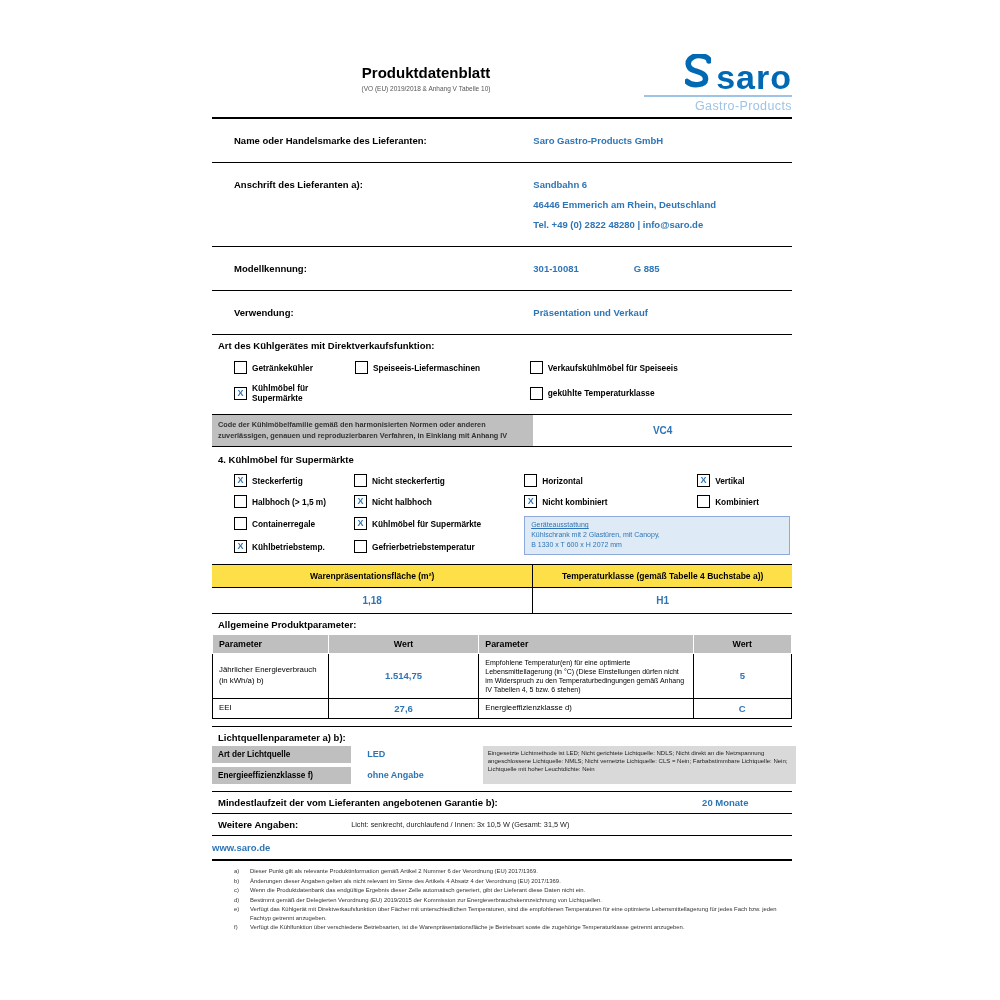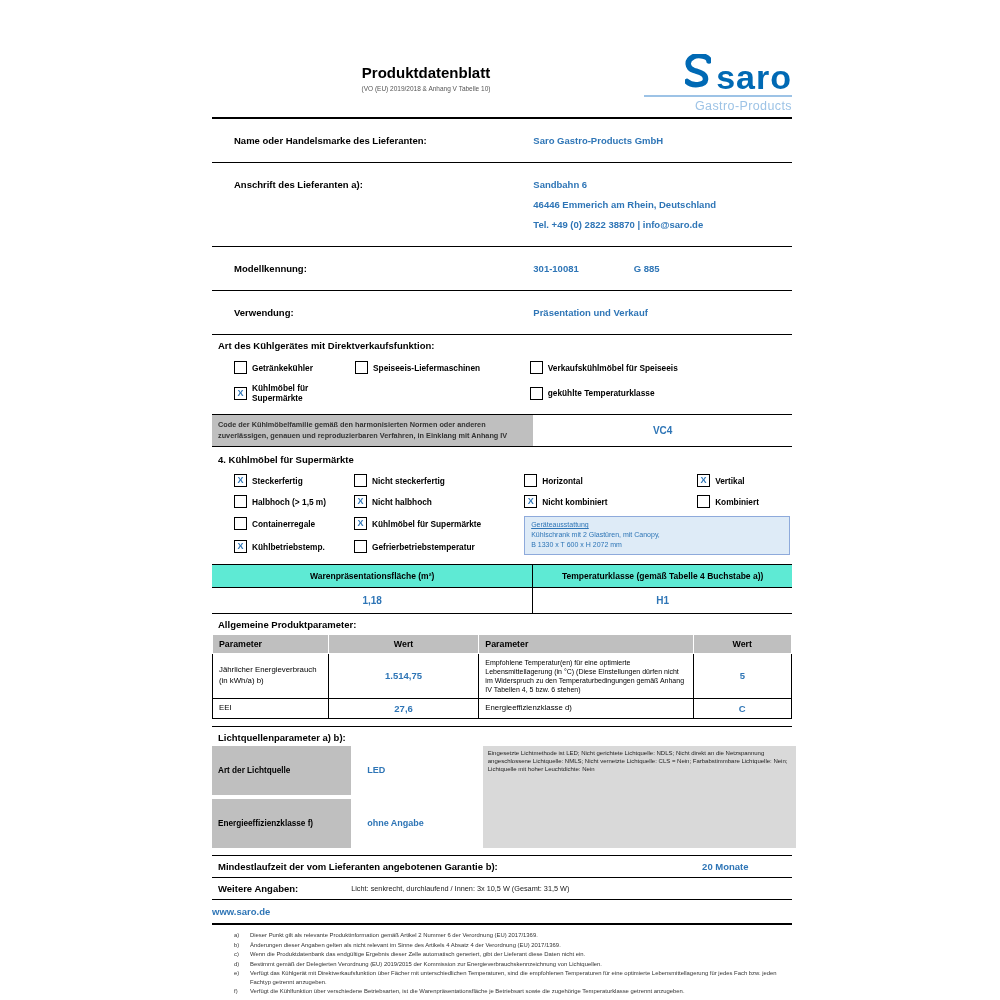--- a/index.html
+++ b/index.html
@@ -38,21 +38,21 @@
   
   .coderow{display:flex;border-bottom:1.5px solid #000;align-items:stretch;}
   .codelabel{width:55.4%;box-sizing:border-box;background:#BFBFBF;color:#333;font-weight:bold;font-size:7.3px;line-height:1.45;padding:5px 14px 5px 6px;}
   .codeval{flex:1;display:flex;align-items:center;justify-content:center;color:#2E75B6;font-weight:bold;font-size:10px;}
 
   .secheading{font-weight:bold;font-size:9.5px;padding-left:6px;margin-bottom:2px;}
   .equipbox{grid-column:3/5;grid-row:3/5;background:#DEEBF7;border:1px solid #8EAADB;color:#2E75B6;font-size:7px;line-height:1.45;padding:3px 6px;margin-right:2px;align-self:start;}
   .equipbox .t{text-decoration:underline;}
 
   
-  .grayband{display:flex;background:#5eead4;border-bottom:1.5px solid #000;}
+  .grayband{display:flex;background:#fde047;border-bottom:1.5px solid #000;}
   .grayband .gcell{box-sizing:border-box;padding:6px 4px;font-weight:bold;font-size:8.5px;text-align:center;}
   .grayband .g1{width:55.4%;border-right:1.5px solid #000;}
   .grayband .g2{flex:1;}
   .valband{display:flex;border-bottom:1.5px solid #000;}
   .valband .vcell{box-sizing:border-box;padding:7px 0;color:#2E75B6;font-weight:bold;font-size:10px;text-align:center;}
   .valband .v1{width:55.4%;border-right:1.5px solid #000;}
   .valband .v2{flex:1;}
 
   
   .params{width:100%;border-collapse:collapse;margin-top:4px;}
@@ -60,21 +60,21 @@
   .params th.pl{text-align:left;}
   .params th.pc{text-align:center;}
   .params td{border:1px solid #000;padding:4px 6px;vertical-align:middle;}
   .params td.pname{font-size:7.8px;line-height:1.35;}
   .params td.plong{font-size:7px;line-height:1.3;}
   .params td.pval{color:#2E75B6;font-weight:bold;font-size:9.5px;text-align:center;}
   .cw1{width:20%;}.cw2{width:26%;}.cw3{width:37%;}.cw4{width:17%;}
 
   
   .lighttbl{display:grid;grid-template-columns:24% 22% 54%;row-gap:4px;column-gap:2px;margin-top:3px;}
-  .lglabel{background:#BFBFBF;font-weight:bold;font-size:8.2px;padding:20px 6px;box-sizing:border-box;}
+  .lglabel{background:#BFBFBF;font-weight:bold;font-size:8.2px;padding:4px 6px;box-sizing:border-box;}
   .lgval{color:#2E75B6;font-weight:bold;font-size:9px;display:flex;align-items:center;padding-left:14px;}
   .lgnote{grid-row:1/3;grid-column:3;background:#D9D9D9;color:#222;font-size:6px;line-height:1.35;padding:3px 5px;}
 
   .grow{border-bottom:1.5px solid #000;display:flex;align-items:center;padding:5px 0;}
   .grow .glabel{font-weight:bold;font-size:9.5px;flex:1;padding-left:6px;}
   .grow .gval{color:#2E75B6;font-weight:bold;font-size:9.5px;width:15.5%;}
   .wrow{border-bottom:1.5px solid #000;display:flex;align-items:center;padding:5px 0;}
   .wrow .wlabel{font-weight:bold;font-size:9.5px;width:24%;padding-left:6px;box-sizing:border-box;}
   .wrow .wval{font-size:7.3px;color:#222;flex:1;}
   .linkrow{border-bottom:2.5px solid #000;display:flex;align-items:center;padding:6px 0;}
@@ -116,21 +116,21 @@
     <div class="rrow">
       <div class="lbl">Name oder Handelsmarke des Lieferanten:</div>
       <div class="val">Saro Gastro-Products GmbH</div>
     </div>
 
     <div class="rrow">
       <div class="lbl">Anschrift des Lieferanten a):</div>
       <div class="val addr">
         <div>Sandbahn 6</div>
         <div>46446 Emmerich am Rhein, Deutschland</div>
-        <div>Tel. +49 (0) 2822 38870 | info@saro.de</div>
+        <div>Tel. +49 (0) 2822 48280 | info@saro.de</div>
       </div>
     </div>
 
     <div class="rrow">
       <div class="lbl">Modellkennung:</div>
       <div class="val modelvals">
         <span>301-10081</span>
         <span>G 885</span>
       </div>
     </div>

